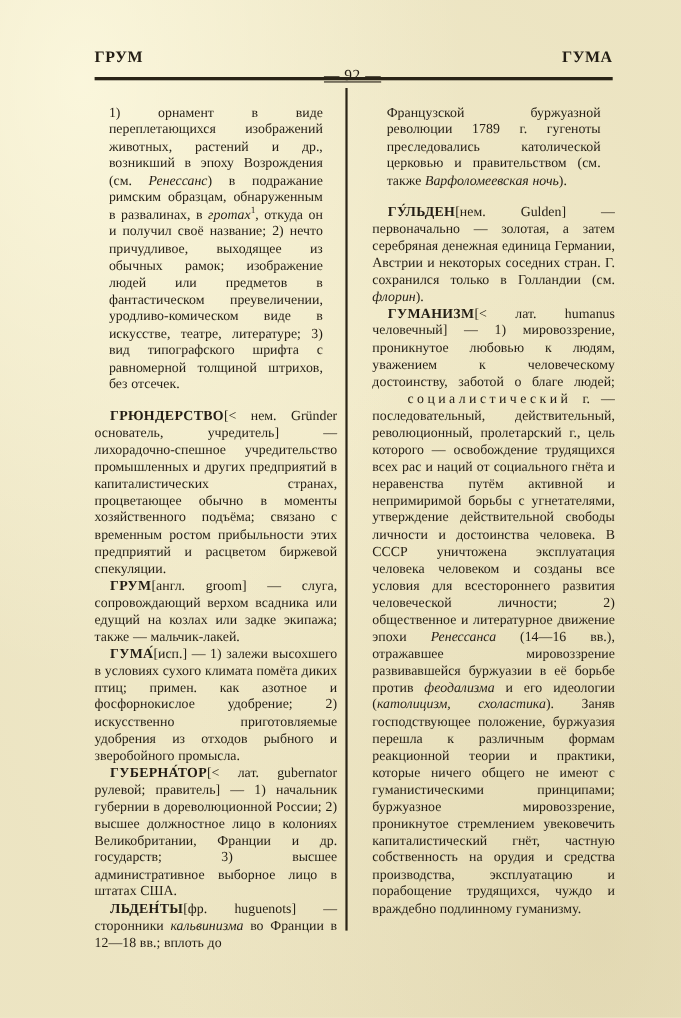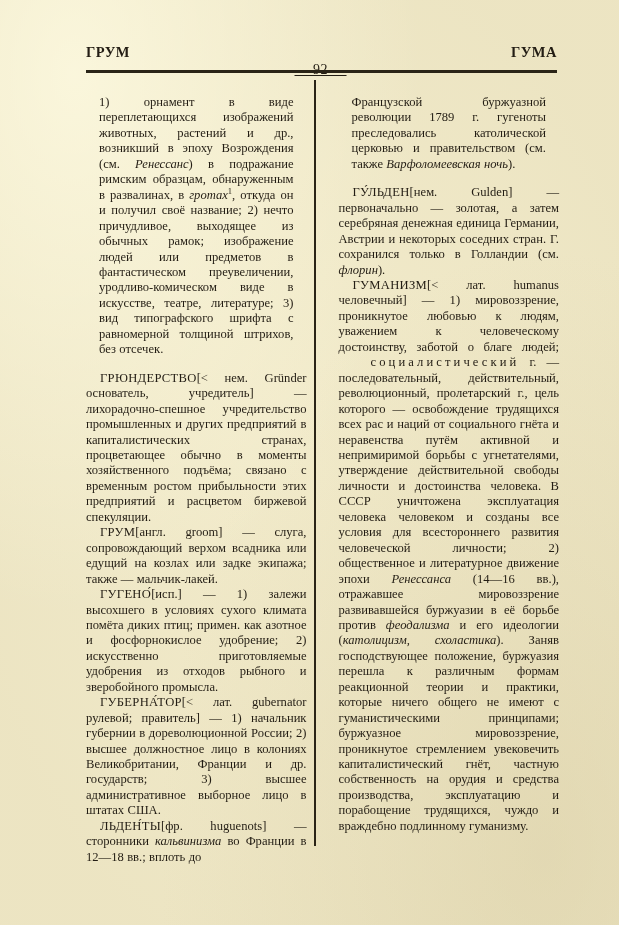--- a/index.html
+++ b/index.html
@@ -93,21 +93,21 @@
 
   p.entry {
     margin: 0;
     text-indent: 14px;
   }
   p.cont {
     margin: 13px;
     text-indent: 0;
   }
   .hw {
-    font-weight: normal;
+    font-weight: bold;
     letter-spacing: 0.3px;
   }
   .it {
     font-style: italic;
   }
   .spaced {
     letter-spacing: 3.1px;
     margin-left: 32px;
   }
   sup {
@@ -136,21 +136,21 @@
   <div class="cols">
 
     <div class="col col-left">
 
       <p class="entry cont"><span>1) орнамент в виде переплетающихся изображений животных, растений и др., возникший в эпоху Возрождения (см. </span><span class="it">Ренессанс</span><span>) в подражание римским образцам, обнаруженным в развалинах, в </span><span class="it">гротах</span><sup>1</sup><span>, откуда он и получил своё название; 2) нечто причудливое, выходящее из обычных рамок; изображение людей или предметов в фантастическом преувеличении, уродливо-комическом виде в искусстве, театре, литературе; 3) вид типографского шрифта с равномерной толщиной штрихов, без отсечек.</span></p>
 
       <p class="entry"><span class="hw">ГРЮНДЕРСТВО</span><span>[&lt; нем. Gründer</span><span> основатель,   учредитель]</span><span> — лихорадочно-спешное учредительство промышленных и других предприятий в капиталистических странах, процветающее обычно в моменты хозяйственного подъёма; связано с временным ростом прибыльности этих предприятий и расцветом биржевой спекуляции.</span></p>
 
       <p class="entry"><span class="hw">ГРУМ</span><span>[англ. groom]</span><span> — слуга, сопровождающий верхом всадника или едущий на козлах или зад­ке экипажа; также — мальчик-лакей.</span></p>
 
-      <p class="entry"><span class="hw">ГУГЕНО́</span><span>[исп.]</span><span> — 1) залежи высохшего в условиях сухого климата помёта диких птиц; примен. как азотное и фосфорнокислое удобрение; 2) искусственно приготовляемые удобрения из отходов рыбного и зверобойного промысла.</span></p>
+      <p class="entry"><span class="hw">ГУМА́</span><span>[исп.]</span><span> — 1) залежи высохшего в условиях сухого климата помёта диких птиц; примен. как азотное и фосфорнокислое удобрение; 2) искусственно приготовляемые удобрения из отходов рыбного и зверобойного промысла.</span></p>
 
       <p class="entry"><span class="hw">ГУБЕРНА́ТОР</span><span>[&lt; лат. guber­nator</span><span> рулевой; правитель]</span><span> — 1) начальник губернии в дореволюционной России; 2) высшее должностное лицо в колониях Великобритании, Франции и др. государств; 3) высшее административное выборное лицо в штатах США.</span></p>
 
       <p class="entry"><span class="hw">ЛЬДЕН́ТЫ</span><span>[фр. huguenots]</span><span> — сторонники </span><span class="it">кальвинизма</span><span> во Франции в 12—18 вв.; вплоть до</span></p>
 
     </div>
 
     <div class="col col-right">
 
       <p class="entry cont"><span>Французской буржуазной революции 1789 г. гугеноты преследовались католической церковью и правительством (см. также </span><span class="it">Варфоломеевская ночь</span><span>).</span></p>

